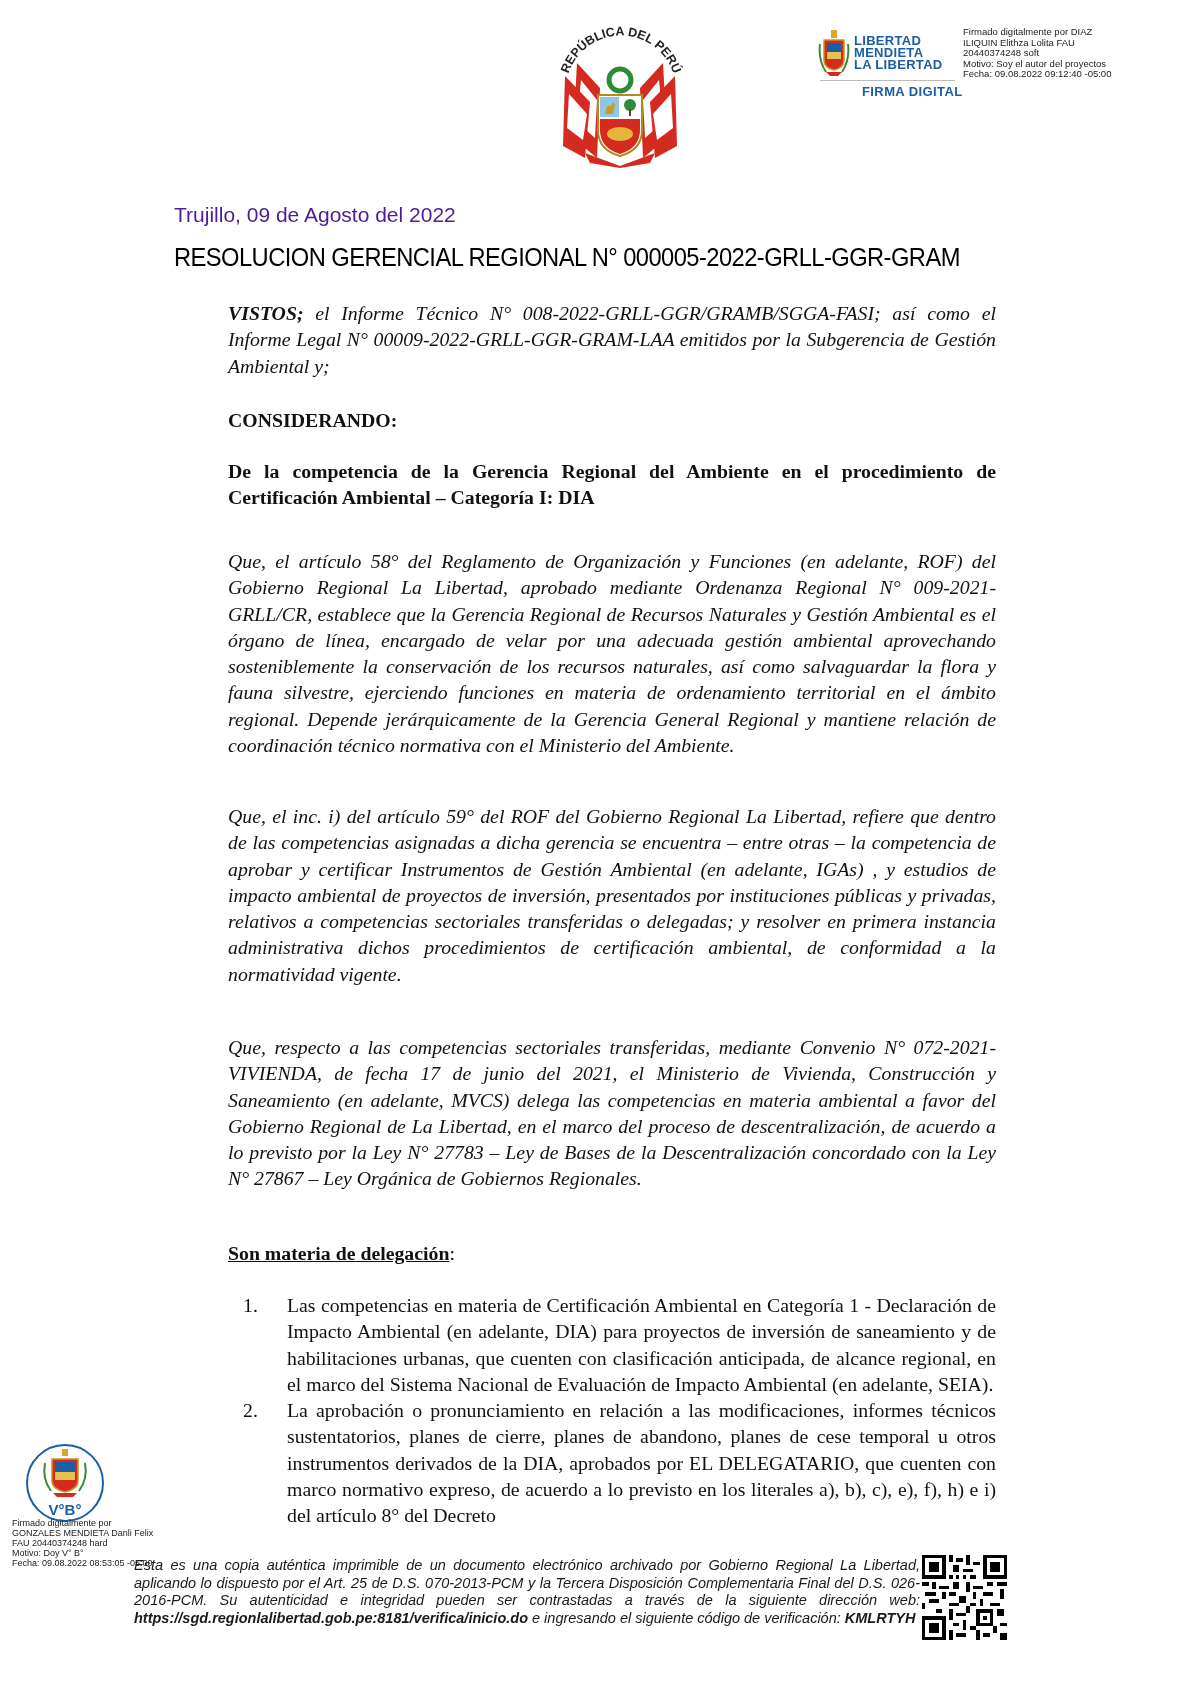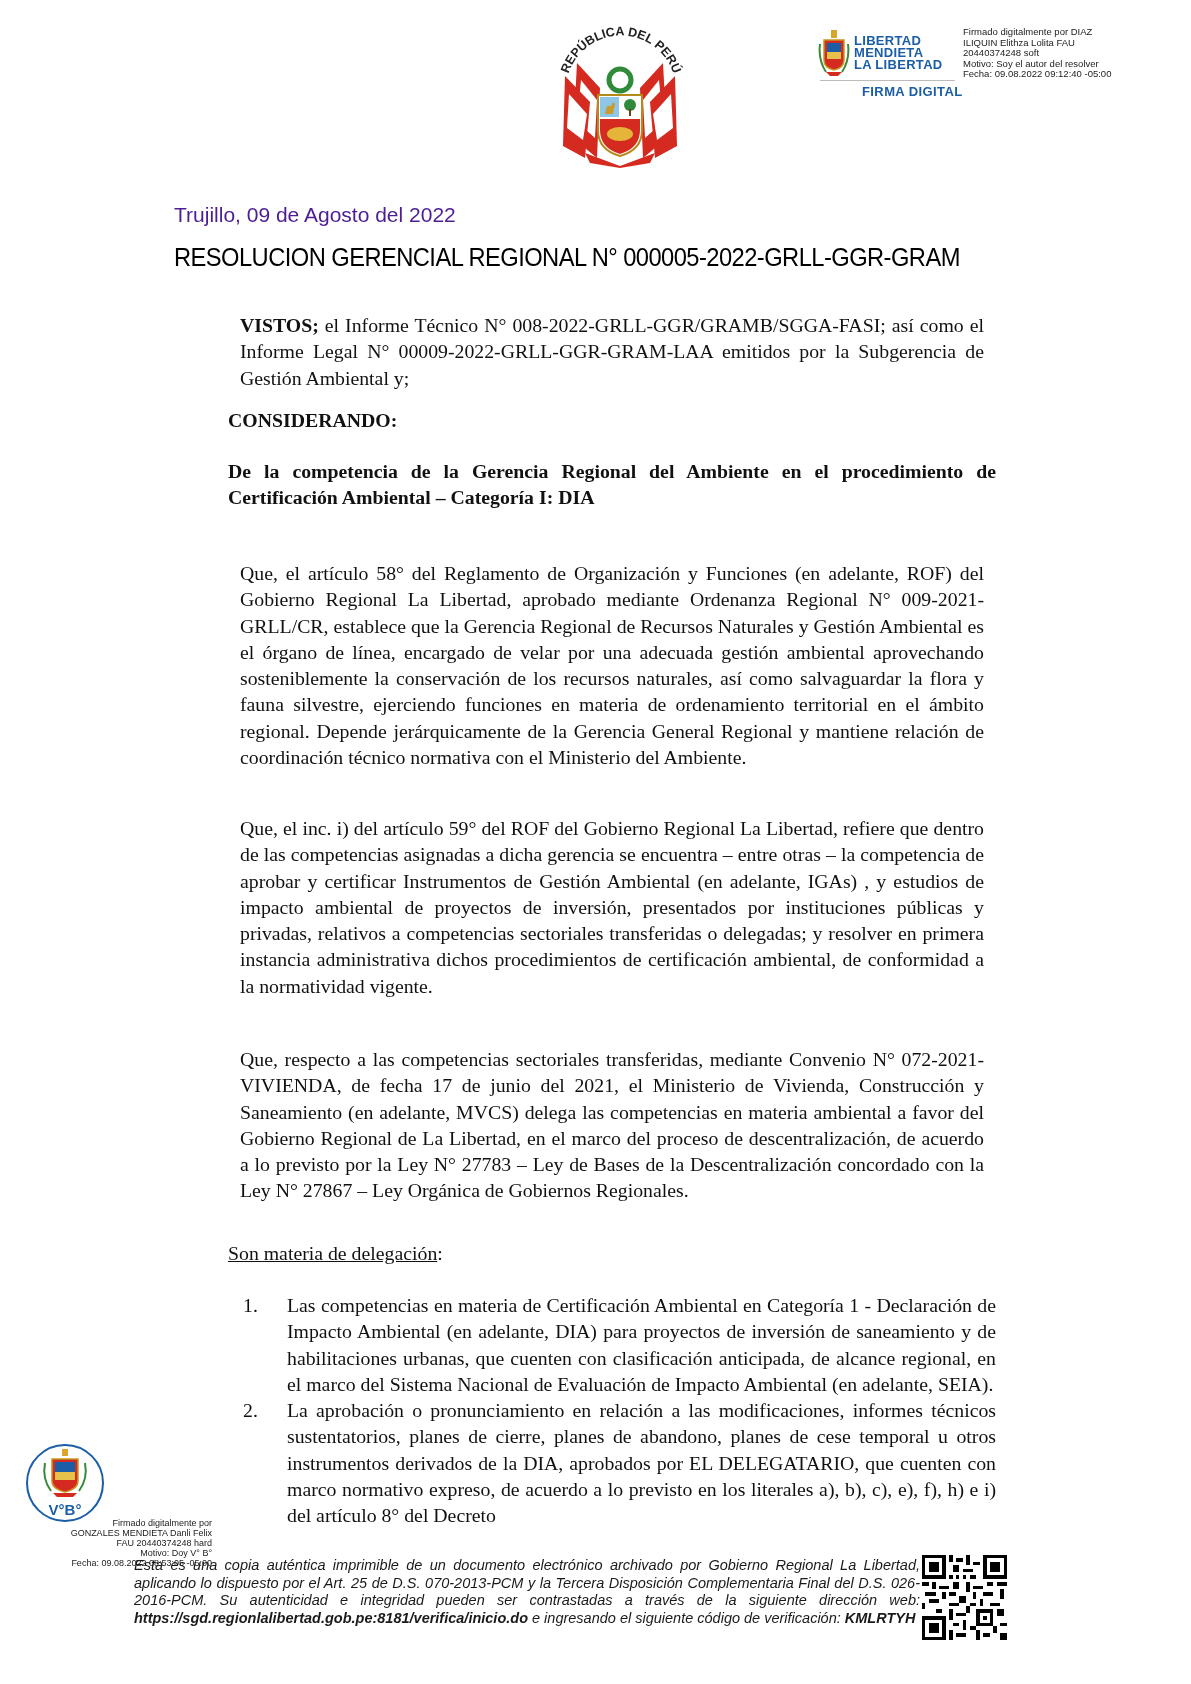--- a/index.html
+++ b/index.html
@@ -14,31 +14,31 @@
   
   #sig-top-logo { left:818px; top:30px; width:145px; height:70px; }
   #sig-top-text { left:963px; top:27px; font-size:9.5px; line-height:10.6px; color:#222; width:220px; }
   .gob-word { font-weight:bold; color:#1b5ea6; font-size:13px; line-height:12px; letter-spacing:0.3px; }
   .firma-digital { font-weight:bold; color:#1b5ea6; font-size:13px; letter-spacing:0.4px; }
 
   #place-date { left:174px; top:203px; font-size:21px; color:#4c1d95; }
   #res-title { left:174px; top:243px; font-size:25.5px; color:#000; letter-spacing:-0.6px; transform:scaleX(0.93); transform-origin:left; white-space:nowrap; }
 
   .body-col { left:228px; width:768px; font-size:19.8px; line-height:26.3px; text-align:justify; color:#111; }
-  .body-col p { margin:12px; }
+  .body-col p { margin:0;font-style:italic; }
   .bold { font-weight:bold; }
-  .und { text-decoration:underline; font-weight:normal;margin-top:44px; }
+  .und { text-decoration:underline; font-weight:bold;margin-top:44px; }
 
   ol.items { margin:0; padding:0; list-style:none; }
   ol.items li { position:relative; padding-left:59px; text-align:justify; }
   ol.items li .num { position:absolute; left:15px; top:0; }
 
   
   #vobo { left:25px; top:1443px; width:80px; height:80px; }
-  #vobo-text { left:12px; top:1518px; font-size:9px; line-height:10px; color:#222; width:200px;text-align:right; }
+  #vobo-text { left:12px; top:1518px; font-size:9px; line-height:10px; color:#222; width:200px; }
 
   #footer { left:134px; top:1557px; width:786px; font-size:14.5px; line-height:17.5px; text-align:justify; color:#1a1a1a;font-style:italic; }
   #qr { left:922px; top:1555px; width:85px; height:85px; }
 </style>
 </head>
 <body>
 
 <div id="coat" class="abs">
   <svg width="150" height="150" viewBox="0 0 150 150">
     <defs>
@@ -90,21 +90,21 @@
     <div class="gob-word">MENDIETA</div>
     <div class="gob-word">LA LIBERTAD</div>
   </div>
   <div style="position:absolute;left:2px;top:50px;width:135px;border-top:1px solid #bbb;"></div>
   <div class="firma-digital" style="position:absolute;left:24px;top:54px;padding-left:20px;">FIRMA DIGITAL</div>
 </div>
 <div id="sig-top-text" class="abs sans">
   <div>Firmado digitalmente por DIAZ</div>
   <div>ILIQUIN Elithza Lolita FAU</div>
   <div>20440374248 soft</div>
-  <div>Motivo: Soy el autor del resolver</div>
+  <div>Motivo: Soy el autor del proyectos</div>
   <div>Fecha: 09.08.2022 09:12:40 -05:00</div>
 </div>
 
 <div id="place-date" class="abs sans">Trujillo, 09 de Agosto del 2022</div>
 <div id="res-title" class="abs sans">RESOLUCION GERENCIAL REGIONAL N° 000005-2022-GRLL-GGR-GRAM</div>
 
 <div class="abs body-col serif" style="top:300px;">
   <p><span class="bold">VISTOS;</span><span> el Informe Técnico N° 008-2022-GRLL-GGR/GRAMB/SGGA-FASI; así como el Informe Legal N° 00009-2022-GRLL-GGR-GRAM-LAA emitidos por la Subgerencia de Gestión Ambiental y;</span></p>
 </div>
 

